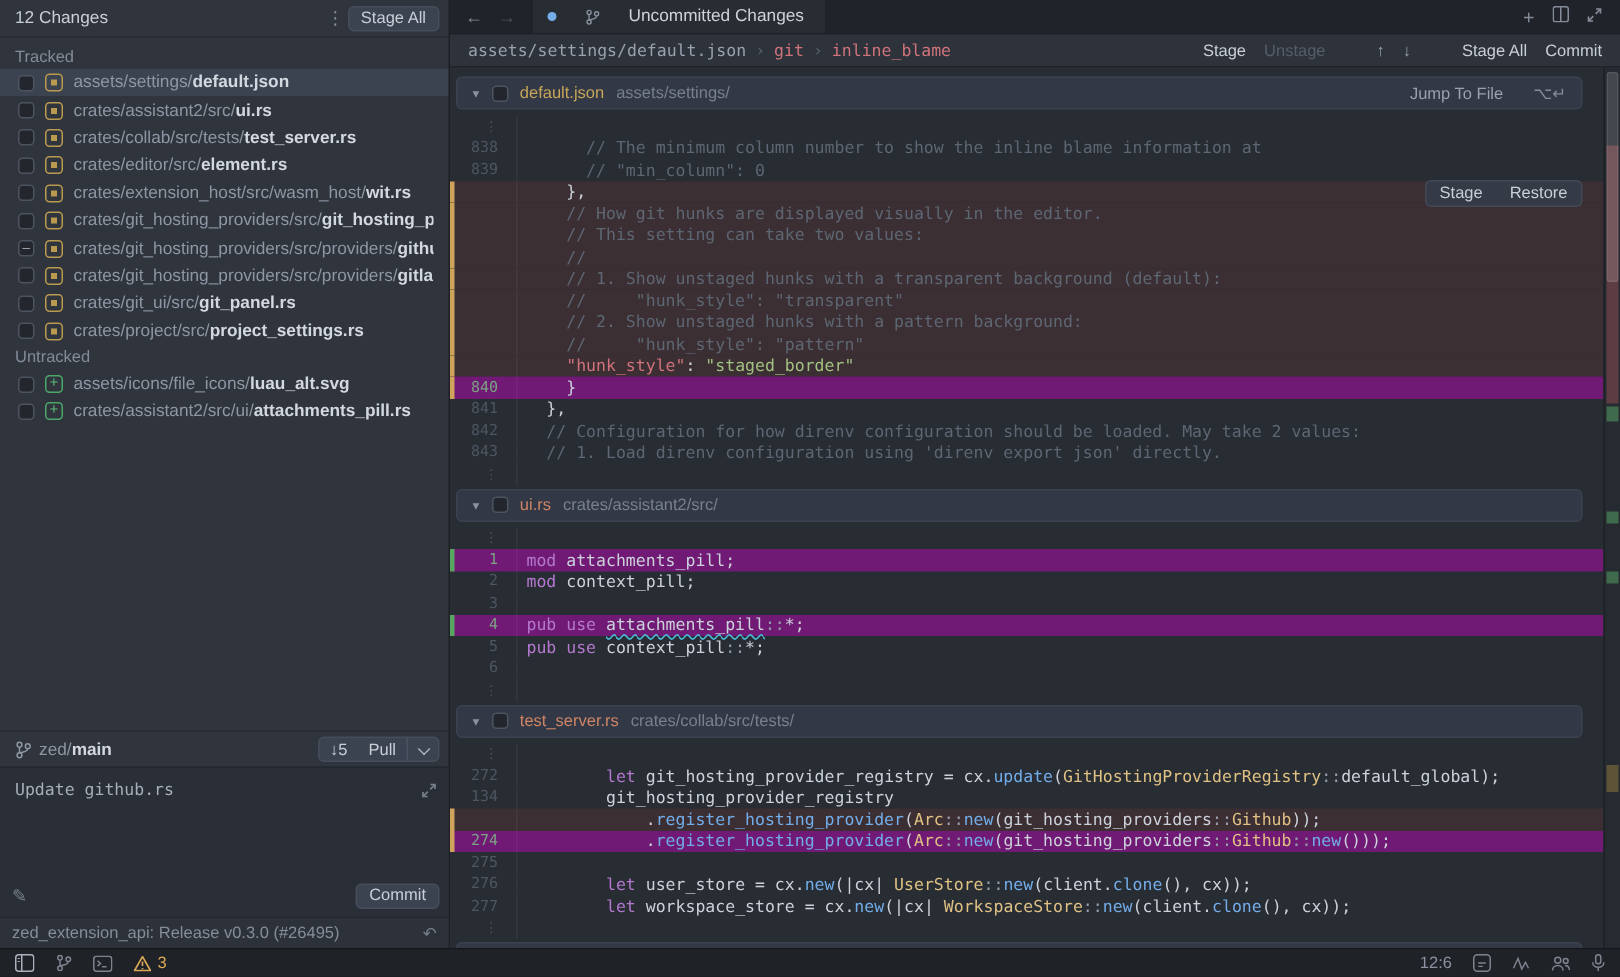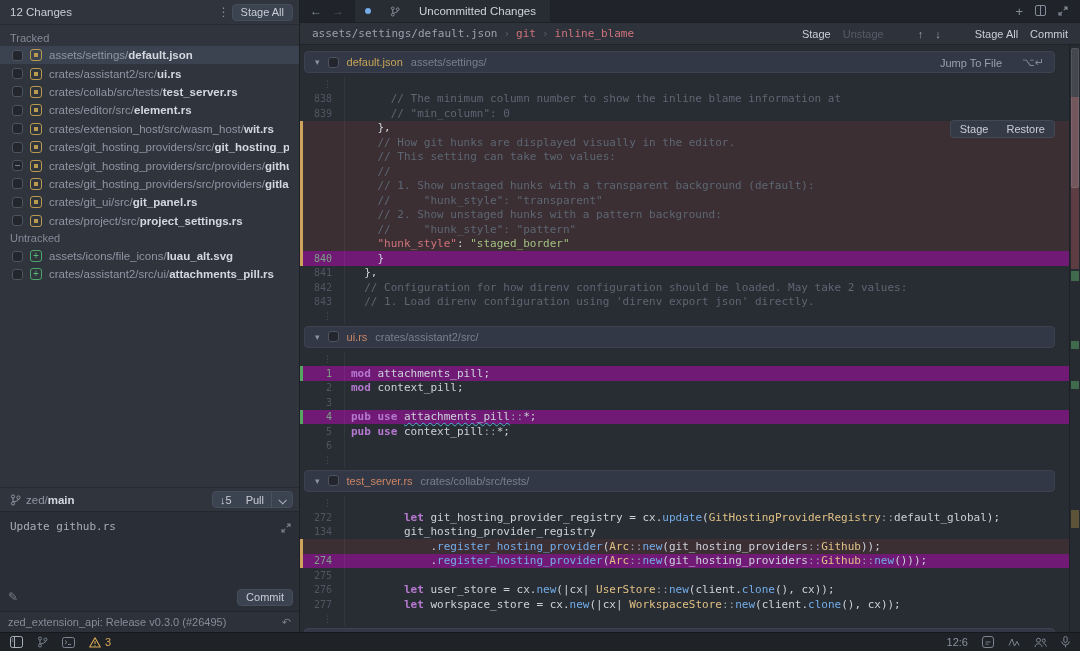--- a/index.html
+++ b/index.html
@@ -71,21 +71,21 @@
   .row { height:14.5px; display:flex; align-items:center; position:relative; }
   .row .gbar { position:absolute; left:0; top:0; bottom:0; width:3px; }
   .gbar.y { background:#cfa35c; }
   .gbar.g { background:#56a662; }
   .ln { width:44px; flex:none; text-align:right; padding-right:12px; color:#4f5662; font-size:10px; font-family:"DejaVu Sans Mono", monospace; }
   .row.add .ln { color:#7ba183; }
   .code { white-space:pre; border-left:1px solid rgba(255,255,255,0.05); align-self:stretch; display:flex; align-items:center; padding-left:6px; flex:1; min-width:0; }
   .row.del { background:#3b2f34; }
   .row.add { background:#701a75; }
   .row.gap .ln { color:#4a5158; font-size:9px; }
-  .tok-p { color:#ccd1da; } .tok-k { color:#b478cf;font-weight:bold; } .tok-f { color:#73ade9; }
+  .tok-p { color:#ccd1da; } .tok-k { color:#b478cf; } .tok-f { color:#73ade9; }
   .tok-t { color:#dfc184; } .tok-s { color:#a1c181; } .tok-c { color:#5d6672; }
   .tok-pr { color:#d0737a; } .tok-u { color:#959cab; }
   .tok-ul { color:#ccd1da; text-decoration:underline wavy #4cb8d8 1px; text-underline-offset:2px; }
 
   .hunk-actions { position:absolute; right:14px; display:flex; background:#343a46; border:1px solid #434a57; border-radius:4px; font-family:"Liberation Sans", sans-serif; font-size:11px; color:#c9ced7; z-index:5; }
   .hunk-actions span { padding:2px 9px; cursor:pointer; }
 
   
   .vscroll { position:absolute; top:0; right:0; bottom:0; width:11px; background:#262a31; border-left:1px solid #1d2025; z-index:6; }
   .vmark { position:absolute; left:1px; right:1px; }

